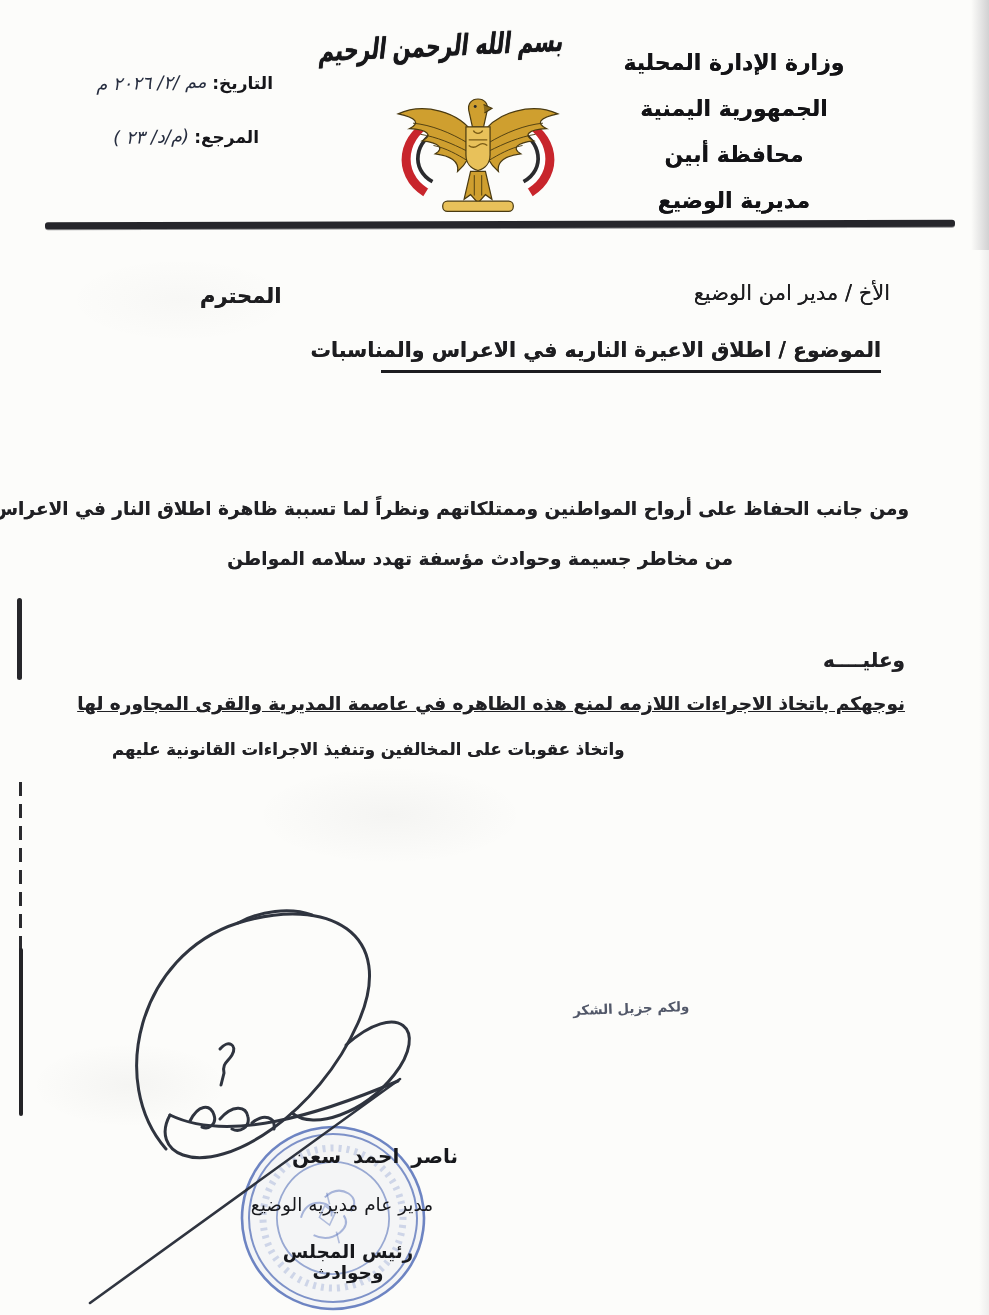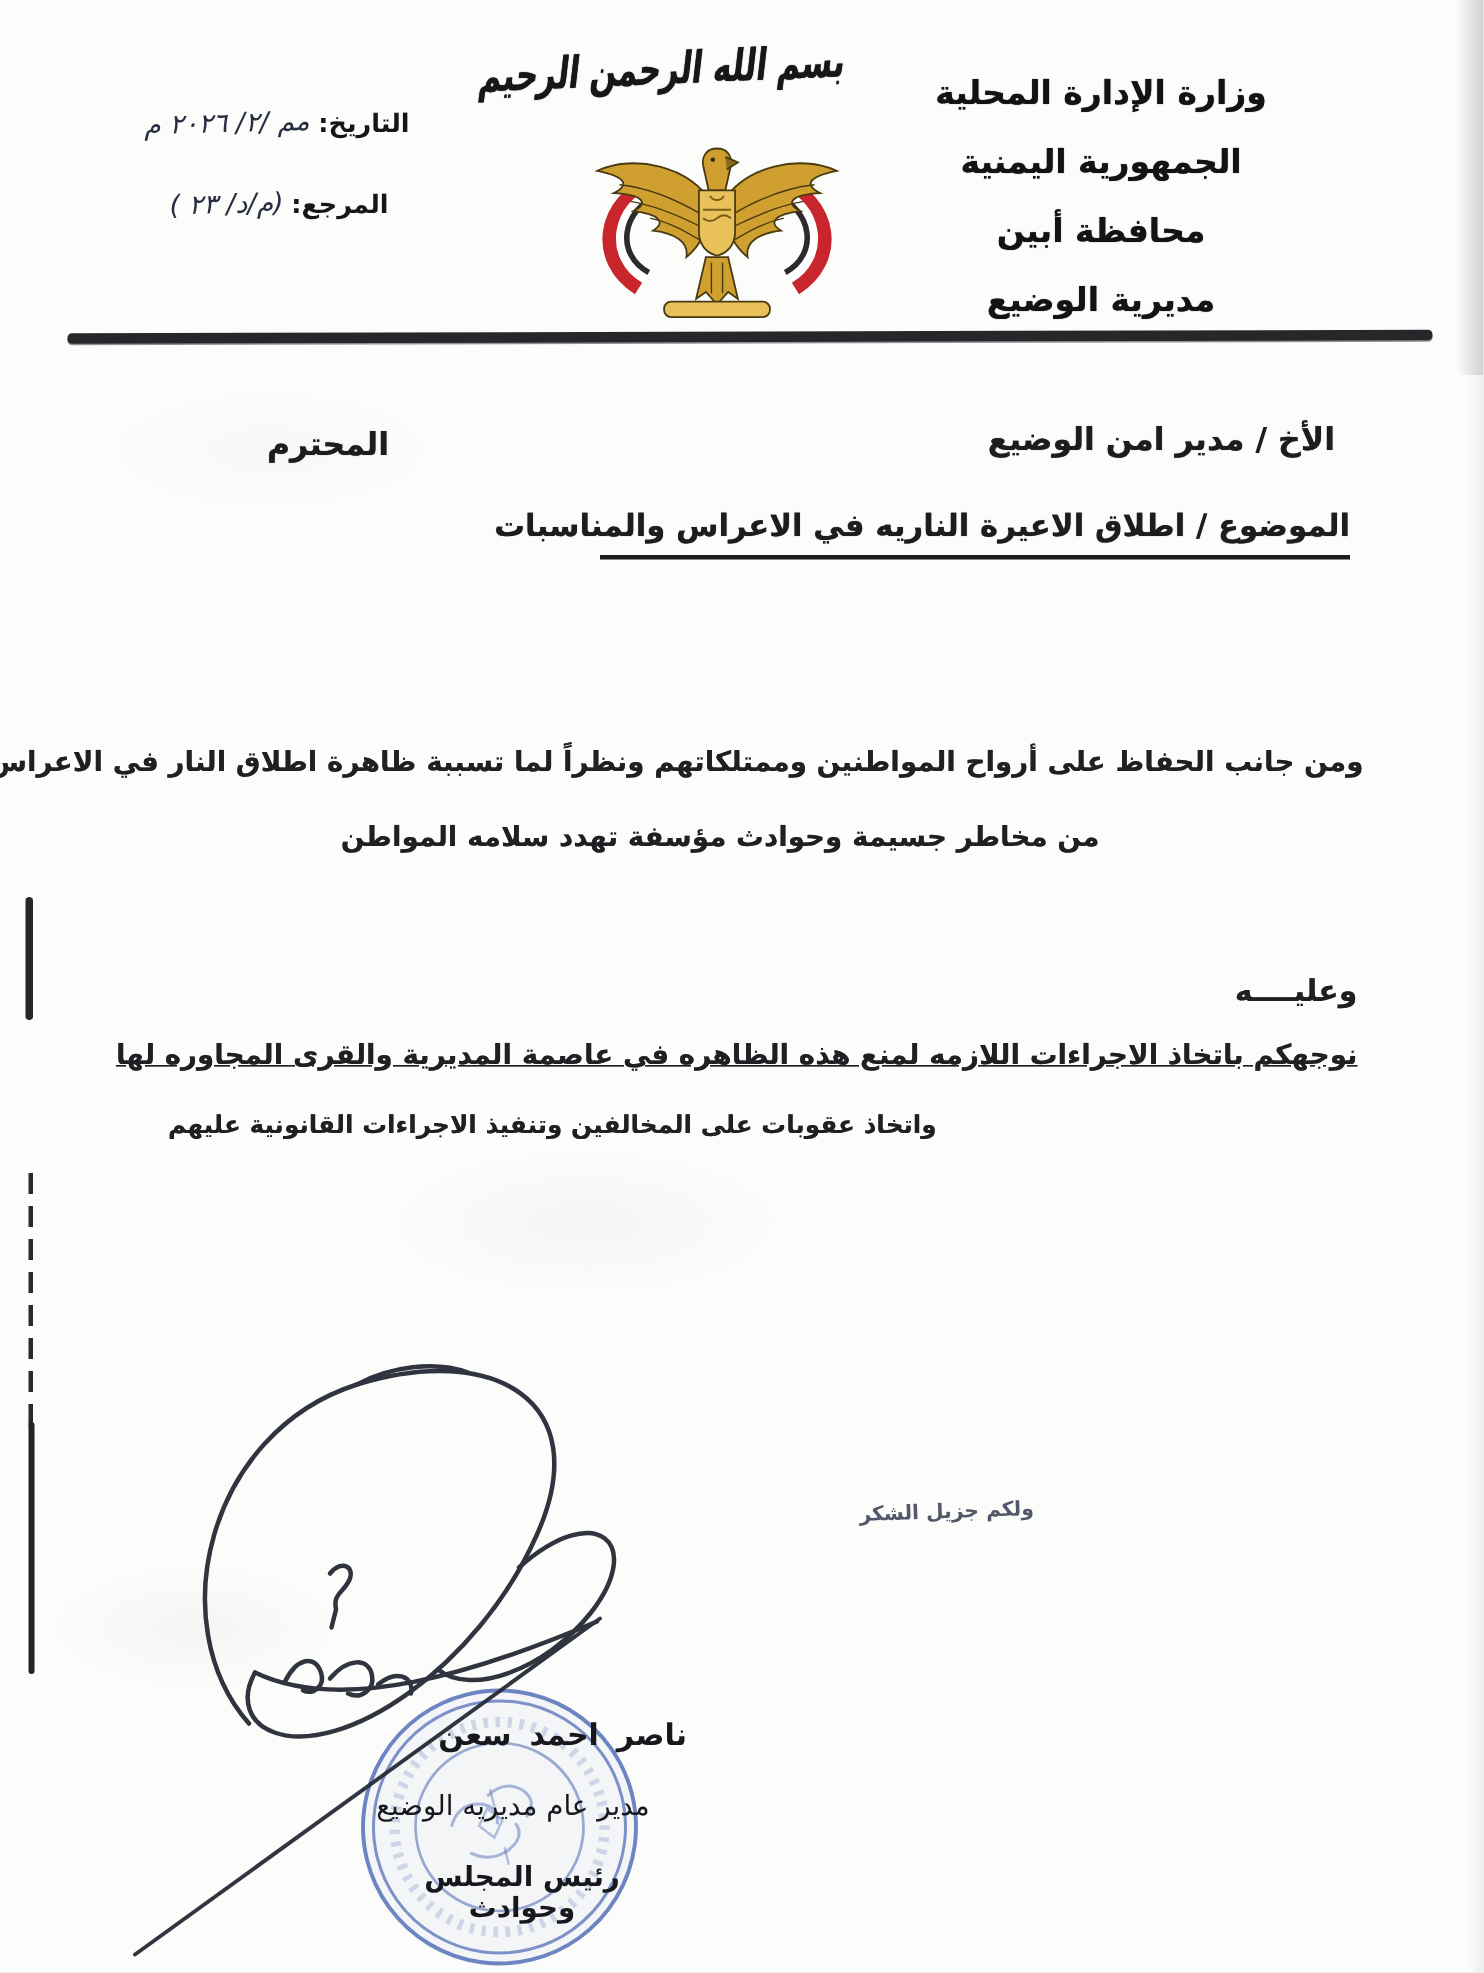--- a/index.html
+++ b/index.html
@@ -26,25 +26,25 @@
     transform-origin:center;text-shadow:0 0 .7px rgba(0,0,0,.9);}
   
   .date-row{top:72px;left:58px;width:215px;direction:rtl;text-align:right;font-size:17px;}
   .ref-row{top:126px;left:84px;width:175px;direction:rtl;text-align:right;font-size:17px;}
   .lbl{font-weight:bold;color:#16161a;}
   .hand{font-style:italic;color:#272e40;letter-spacing:1px;font-size:18px;
         display:inline-block;transform:rotate(-1.5deg);}
   .divider{top:221px;left:45px;width:910px;height:7px;background:#26262b;
            border-radius:3px;transform:rotate(-.15deg);box-shadow:0 1px 0 rgba(40,40,45,.5);}
   
-  .addressee{top:281px;right:99px;direction:rtl;font-weight:bold;font-size:21px;
+  .addressee{top:281px;right:99px;direction:rtl;font-weight:normal;font-size:21px;
              white-space:nowrap;text-shadow:0 0 .5px rgba(0,0,0,.8);}
-  .honorific{top:284px;left:178px;direction:rtl;font-weight:bold;font-size:21px;
+  .honorific{top:284px;left:200px;direction:rtl;font-weight:bold;font-size:21px;
              text-shadow:0 0 .5px rgba(0,0,0,.8);}
-  .subject{top:338px;right:89px;width:500px;direction:rtl;text-align:right;font-weight:bold;
+  .subject{top:338px;right:108px;width:500px;direction:rtl;text-align:right;font-weight:bold;
            font-size:20.5px;white-space:nowrap;border-bottom:3px solid #1d1d20;
            padding-bottom:8px;text-shadow:0 0 .5px rgba(0,0,0,.8);}
   
   .bline{direction:rtl;font-size:18.5px;font-weight:700;color:#202024;white-space:nowrap;
          text-shadow:0 0 .4px rgba(0,0,0,.55);}
   .b1{top:438px;right:84px;}
   .b2{top:498px;right:80px;}
   .b3{top:548px;right:256px;}
   .therefore{top:648px;right:84px;font-size:20px;}
   .b4{top:693px;right:84px;text-decoration:underline;}

